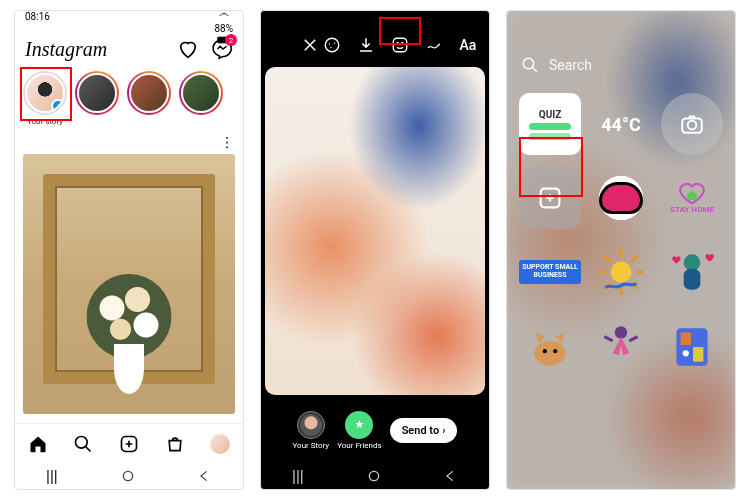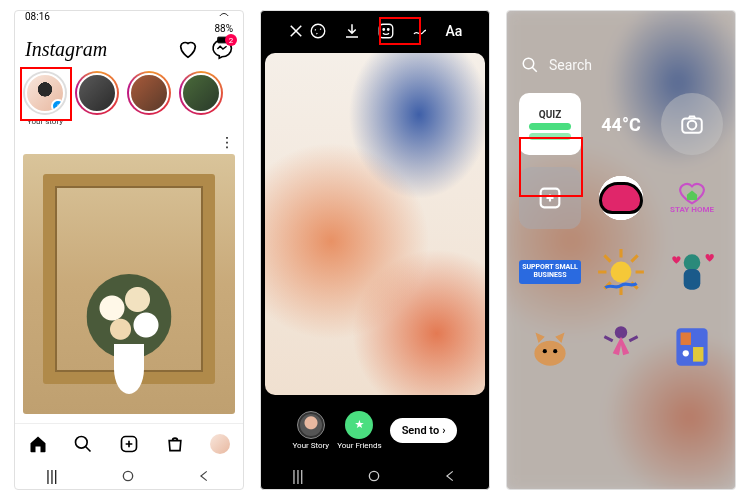--- a/index.html
+++ b/index.html
@@ -32,21 +32,21 @@
   .dots { font-size: 14px; letter-spacing: 1px; color: #000; }
   .feed-img { margin: 2px 8px 0; height: 260px; border-radius: 3px; background: linear-gradient(180deg, #d9c49a 0%, #c9aa7a 50%, #bfa070 100%); position: relative; overflow: hidden; }
   .frame { position: absolute; inset: 20px 20px 30px 20px; border: 12px solid #b08a4a; border-radius: 3px; box-shadow: inset 0 0 0 2px #8a6a38; }
   .vase { position: absolute; bottom: 20px; left: 50%; transform: translateX(-50%); width: 30px; height: 50px; background: #fff; border-radius: 0 0 15px 15px / 0 0 25px 25px; }
   .flowers { position: absolute; bottom: 55px; left: 50%; transform: translateX(-50%); width: 85px; height: 85px; border-radius: 50%; background: radial-gradient(circle at 30% 40%, #fff8e8 0 12px, transparent 13px), radial-gradient(circle at 60% 30%, #f2e2c0 0 12px, transparent 13px), radial-gradient(circle at 70% 60%, #fff 0 12px, transparent 13px), radial-gradient(circle at 40% 65%, #f0d8b0 0 10px, transparent 11px), #4a5a3a; }
   .bottombar { margin-top: auto; height: 40px; border-top: 1px solid #eee; display: flex; justify-content: space-around; align-items: center; }
   .bottombar .avatar-mini { width: 20px; height: 20px; border-radius: 50%; background: linear-gradient(135deg, #f8e6dc, #e8b8a0); }
   .navbar { height: 26px; display: flex; justify-content: space-around; align-items: center; }
 
   
-  .s2-topbar { height: 40px; display: flex; align-items: center; justify-content: center; padding: 0 10px; }
+  .s2-topbar { height: 40px; display: flex; align-items: center; justify-content: flex-end; padding: 0 10px; margin-top: 14px; }
   .s2-topbar .left { display: flex; gap: 14px; align-items: center; }
   .s2-topbar .right { display: flex; gap: 12px; align-items: center; }
   .s2-topbar svg { stroke: #fff; }
   .story-bg { flex: 1; position: relative; background: radial-gradient(ellipse 100px 120px at 70% 18%, #3e5fa8 0%, rgba(62,95,168,0) 70%), radial-gradient(ellipse 140px 140px at 30% 55%, rgba(230,130,80,.85) 0%, rgba(230,130,80,0) 70%), radial-gradient(ellipse 120px 120px at 78% 82%, rgba(224,95,50,.8) 0%, rgba(224,95,50,0) 70%), linear-gradient(180deg, #f5efe8 0%, #f0e0d0 100%); border-radius: 10px; margin: 2px 4px; }
   .redbox.s2 { top: 6px; left: 118px; width: 42px; height: 28px; }
   .s2-bottom { height: 66px; display: flex; align-items: center; justify-content: center; gap: 8px; padding: 0 10px; }
   .chip { display: flex; flex-direction: column; align-items: center; gap: 2px; }
   .chip .circ { width: 28px; height: 28px; border-radius: 50%; display: flex; align-items: center; justify-content: center; }
   .chip .circ.story { background: #333; border: 1.5px solid #888; position: relative; }
   .chip .circ.story::before { content: ""; position: absolute; inset: 2px; border-radius: 50%; background: radial-gradient(circle at 50% 40%, #e8b8a0 0 6px, transparent 7px), #555; }

